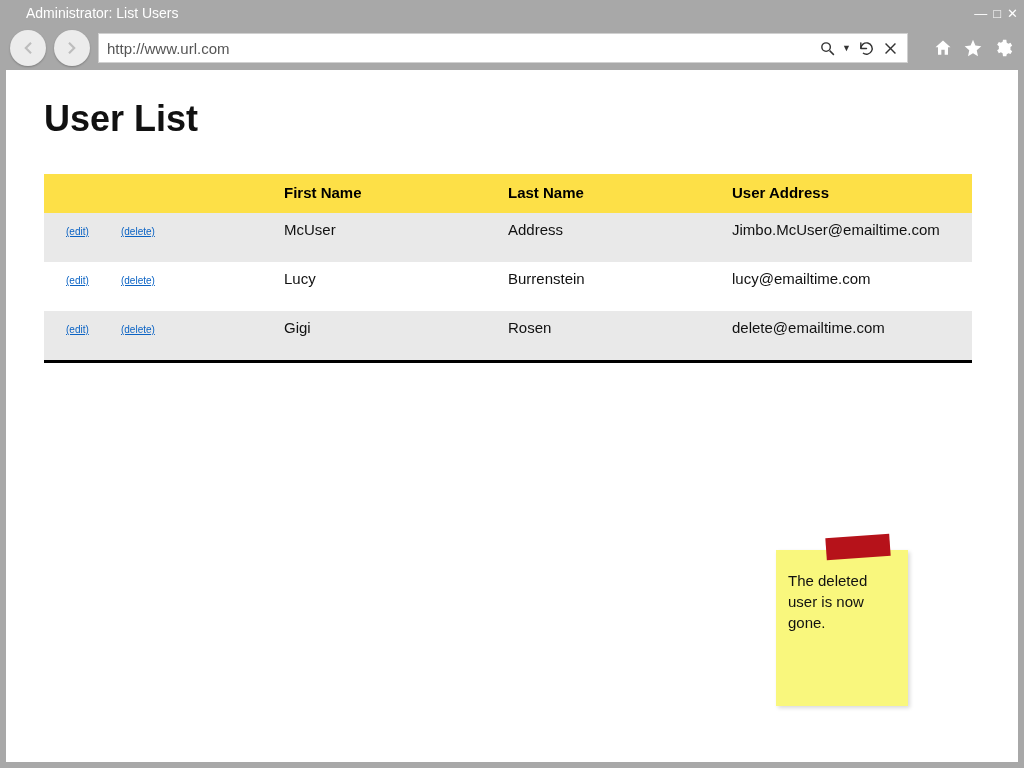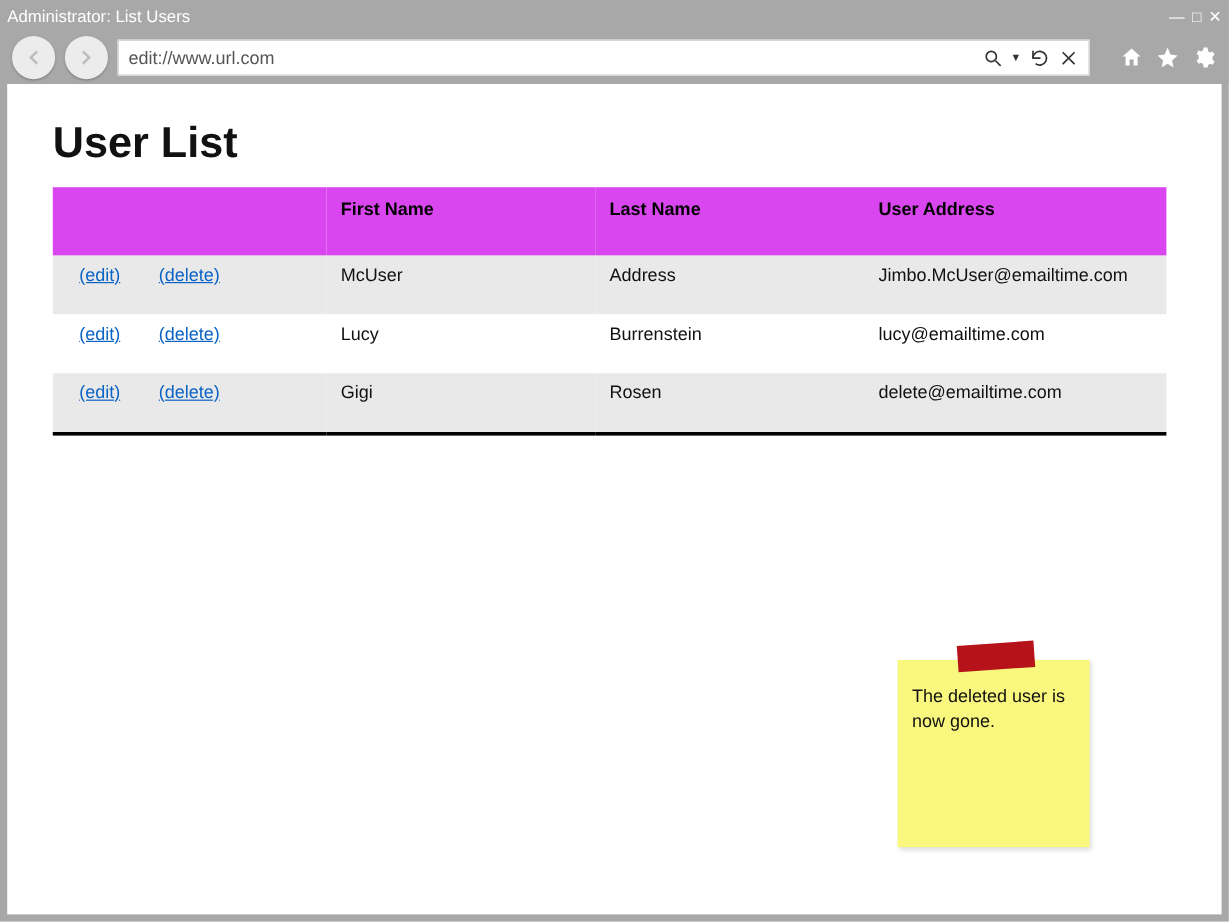--- a/index.html
+++ b/index.html
@@ -1,58 +1,58 @@
 <!DOCTYPE html>
 <html><head>
 <meta charset="utf-8">
 <style>
   * { box-sizing: border-box; margin: 0; padding: 0; }
   html, body { width: 1024px; height: 768px; font-family: "Segoe UI", Arial, sans-serif; overflow: hidden; }
   body { background: #a8a8a8; display: flex; flex-direction: column; }
 
   
   .titlebar { height: 26px; background: #a8a8a8; color: #fff; display: flex; align-items: center; padding: 0 6px; font-size: 14px; }
-  .titlebar .title { flex: 1; }
+  .titlebar .title { flex: 1; margin-left: 20px; }
   .titlebar .win-controls { display: flex; gap: 6px; align-items: center; }
   .titlebar .win-controls span { color: #fff; font-size: 13px; line-height: 1; cursor: default; }
 
   
   .toolbar { height: 44px; background: #a8a8a8; display: flex; align-items: center; padding: 0 10px; gap: 8px; }
   .nav-btn { width: 36px; height: 36px; border-radius: 50%; background: #ececec; display: flex; align-items: center; justify-content: center; box-shadow: 0 1px 2px rgba(0,0,0,.25); }
   .nav-btn svg { width: 18px; height: 18px; fill: #bdbdbd; }
   .addressbar { flex: 1; height: 30px; background: #fff; display: flex; align-items: center; padding: 0 8px; border: 1px solid #d0d0d0; }
   .addressbar .url { flex: 1; color: #555; font-size: 15px; }
   .addressbar .ab-icons { display: flex; align-items: center; gap: 6px; }
   .ab-icon { width: 18px; height: 18px; display: inline-flex; align-items: center; justify-content: center; color: #333; }
   .ab-icon svg { width: 17px; height: 17px; fill: none; stroke: #333; stroke-width: 2; }
   .dropdown-caret { font-size: 9px; color: #333; }
   .tool-icons { display: flex; align-items: center; gap: 8px; margin-left: 16px; }
   .tool-icon { width: 22px; height: 22px; display:inline-flex; align-items:center; justify-content:center; }
   .tool-icon svg { width: 20px; height:20px; fill:#fff; }
 
   
   .page { flex: 1; background: #fff; margin: 0 6px 6px 6px; position: relative; padding: 28px 38px; }
-  .page h1 { font-size: 36px; font-weight: 700; color: #111; margin-bottom: 16px; }
+  .page h1 { font-size: 36px; font-weight: 700; color: #111; margin-bottom: 34px; }
 
   table.users { width: 928px; border-collapse: collapse; table-layout: fixed; }
   table.users col.actions { width: 228px; }
   table.users col.first { width: 224px; }
   table.users col.last { width: 224px; }
   table.users col.email { width: 252px; }
-  table.users thead th { background: #d946ef; text-align: left; font-weight: 700; font-size: 15px; color: #000; padding: 10px 12px 30px 12px; }
+  table.users thead th { background: #fde047; text-align: left; font-weight: 700; font-size: 15px; color: #000; padding: 10px 12px 12px 12px; }
   table.users tbody td { font-size: 15px; color: #111; padding: 8px 12px 24px 12px; vertical-align: top; }
   table.users tbody tr.odd { background: #e9e9e9; }
   table.users tbody tr.even { background: #ffffff; }
   table.users tbody tr:last-child td { border-bottom: 3px solid #000; }
   .action-cell { padding-left: 22px !important; }
-  .action-cell a { color: #0b63c4; text-decoration: underline; font-size: 15px; cursor: pointer; }
+  .action-cell a { color: #0b63c4; text-decoration: underline; font-size: 10px; cursor: pointer; }
   .action-cell a + a { margin-left: 28px; text-align: center; }
 
   
-  .note { position: absolute; right: 110px; bottom: 56px; width: 160px; height: 156px; background: #f9f77d; box-shadow: 2px 2px 4px rgba(0,0,0,.15); padding: 20px 12px 12px 12px; font-size: 15px; color: #111; line-height: 1.4; }
+  .note { position: absolute; right: 110px; bottom: 56px; width: 132px; height: 156px; background: #f9f77d; box-shadow: 2px 2px 4px rgba(0,0,0,.15); padding: 20px 12px 12px 12px; font-size: 15px; color: #111; line-height: 1.4; }
   .note-tape { position: absolute; top: -14px; left: 50px; width: 64px; height: 22px; background: #b6121a; transform: rotate(-4deg); }
 </style>
 </head>
 <body>
 
 <div class="titlebar">
   <div class="title">Administrator: List Users</div>
   <div class="win-controls">
     <span>—</span>
     <span>□</span>
@@ -65,21 +65,21 @@
     <svg viewBox="0 0 24 24">
         <path d="M15 4l-8 8 8 8 2-2-6-6 6-6z"></path>
       </svg>
   </div>
   <div class="nav-btn">
     <svg viewBox="0 0 24 24">
         <path d="M9 4l8 8-8 8-2-2 6-6-6-6z"></path>
       </svg>
   </div>
   <div class="addressbar">
-    <div class="url">edit://www.url.com</div>
+    <div class="url">http://www.url.com</div>
     <div class="ab-icons">
       <span class="ab-icon">
         <svg viewBox="0 0 24 24">
             <circle cx="10" cy="10" r="6"></circle>
             <line x1="15" y1="15" x2="21" y2="21"></line>
           </svg>
       </span>
       <span class="dropdown-caret">▼</span>
       <span class="ab-icon">
         <svg viewBox="0 0 24 24">

